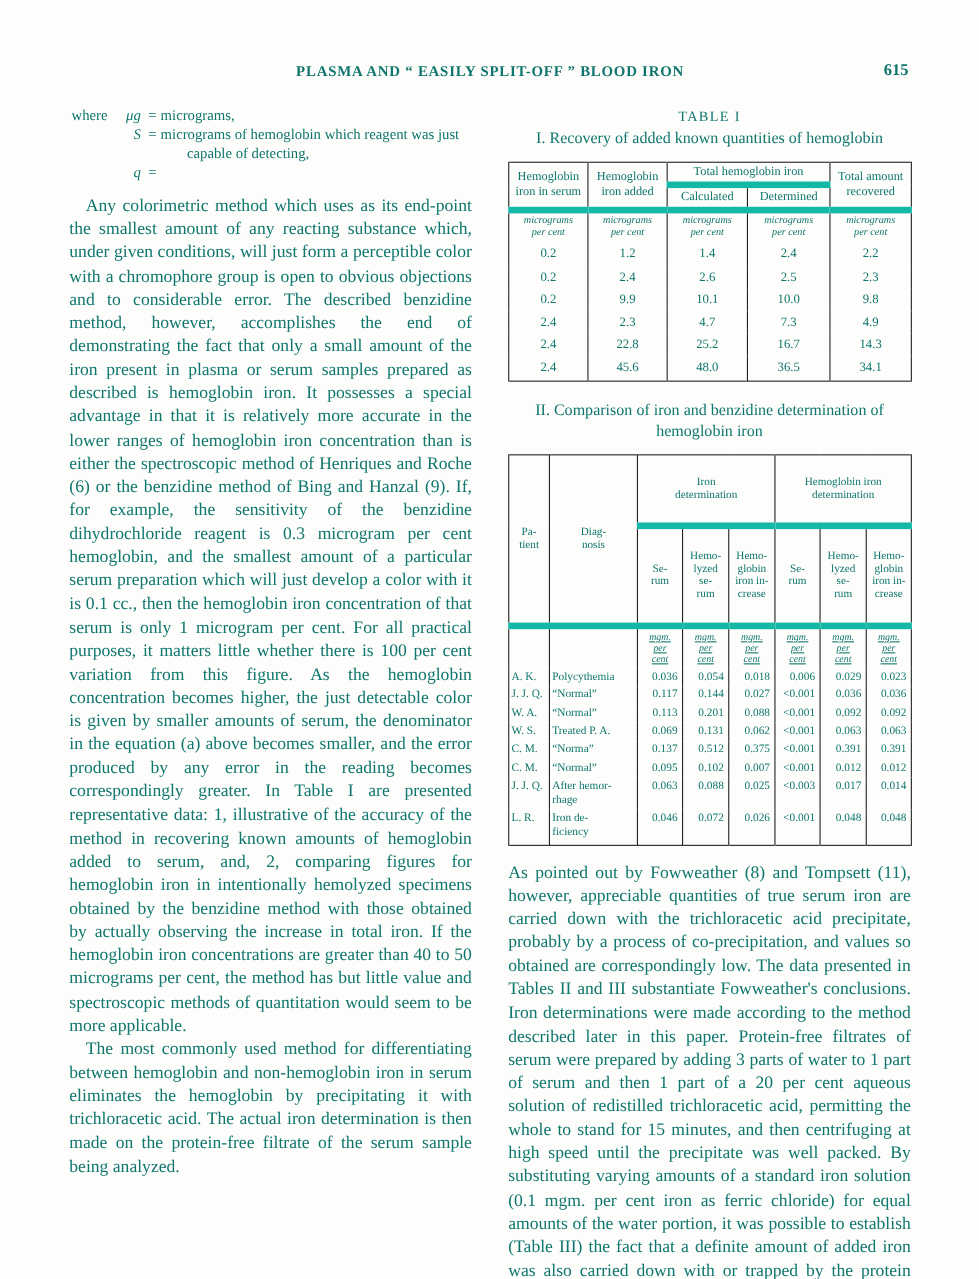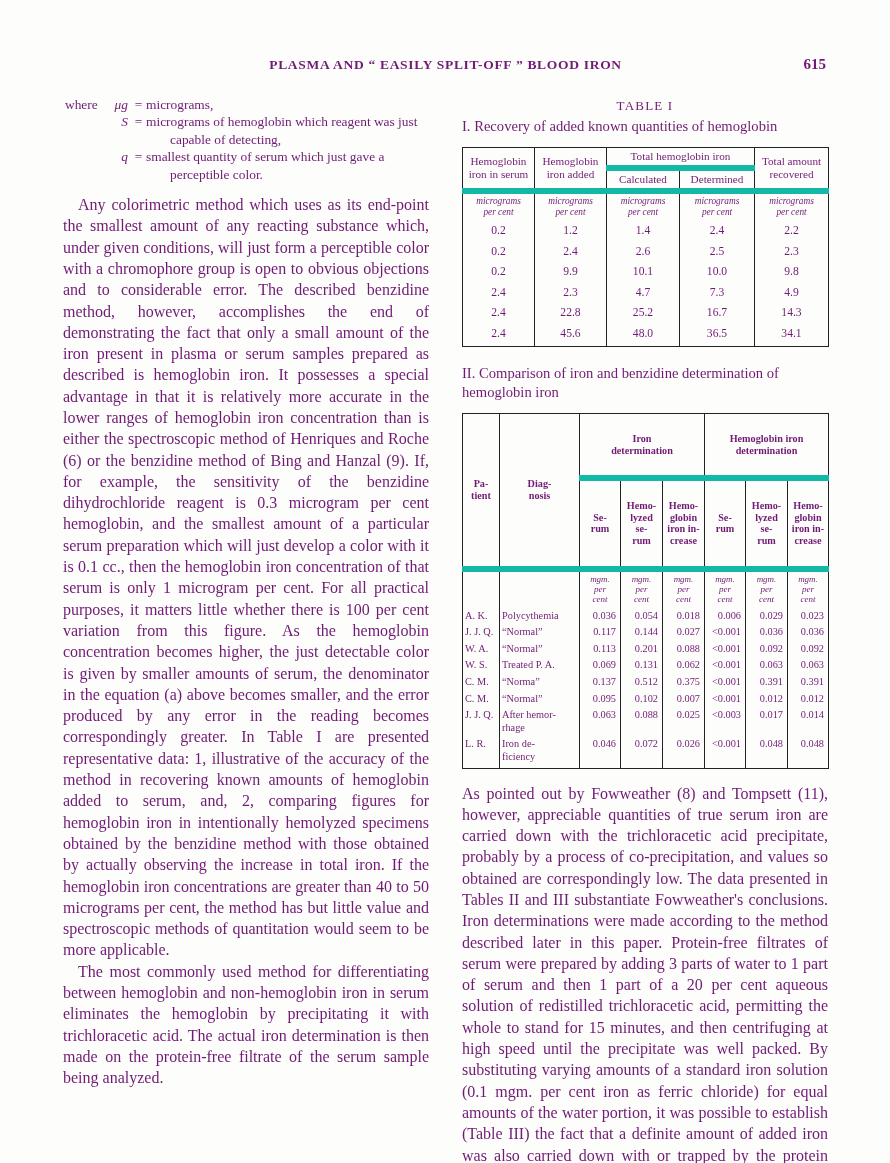--- a/index.html
+++ b/index.html
@@ -1,19 +1,19 @@
 <!DOCTYPE html>
 <html><head>
 <meta charset="utf-8">
 <style>
   * { margin:0; padding:0; box-sizing:border-box; }
   html,body { background:#ffffff; }
   .page {
     position:relative; width:890px; height:1163px; overflow:hidden;
-    background:#fdfdfb; color:#701a75;
+    background:#fdfdfb; color:#0f766e;
     font-family:"Liberation Serif", serif;
   }
   .running-head {
     position:absolute; top:57px; left:63px; width:765px;
     text-align:center; font-size:13.5px; font-weight:700; letter-spacing:0.7px;
   }
   .rh-page { position:absolute; right:2px; top:-1px; font-size:15px; font-weight:700; letter-spacing:0; }
   .columns { position:absolute; top:94px; left:63px; width:765px; display:flex; gap:33px; }
   .col-left { width:366px; }
   .col-right { width:366px; }
@@ -26,38 +26,38 @@
   .w-eq { text-align:center; }
   .w-def { padding-left:24px; text-indent:-24px; }
 
   .body { font-size:16px; line-height:21.3px; text-align:justify; }
   .indent { text-indent:15px; }
   .col-left .body + .body { margin-top:0; }
 
   
   .tbl-label { text-align:center; font-size:13px; letter-spacing:1.2px; margin-top:4px; }
   .tbl-title { text-align:center; font-style:italic; font-size:13.8px; line-height:17px; margin-top:3px; }
-  .tbl-section { text-align:left; font-size:14.6px; line-height:19px; margin-top:3px; margin-bottom:11px; }
+  .tbl-section { text-align:center; font-size:14.6px; line-height:19px; margin-top:3px; margin-bottom:11px; }
   .sec2 { margin-top:17px; margin-bottom:11px; }
 
   
   .jt { border-collapse:collapse; width:100%; border-top:1.5px solid #222; border-bottom:1.5px solid #222; table-layout:fixed; }
   .jt th, .jt td { border-left:1px solid #222; border-right:1px solid #222; font-weight:400; text-align:center; padding:2px 2px; }
   .jt thead th { border-bottom:6px solid #14b8a6; vertical-align:middle; }
   .jt tr.units td { font-style:italic; border-bottom:none; }
   .pre { white-space:pre-line; }
 
   .t1 thead th { font-size:11.2px; line-height:13px; }
   .t1 tr.units td { font-size:9.3px; line-height:10.5px; padding:2px 1px 3px; }
   .t1 tbody td { font-size:11.6px; line-height:16.5px; }
   .t1 tbody tr:first-child td { padding-top:3px; }
   .t1 tbody tr:last-child td { padding-bottom:4px; }
 
-  .t2 thead th { font-size:10.2px; line-height:11.6px; padding:19px 1px;font-weight:bold; }
-  .t2 tr.units td { font-size:9px; line-height:10px; padding:2px 1px 3px; }
+  .t2 thead th { font-size:10.2px; line-height:11.6px; padding:19px 1px; }
+  .t2 tr.units td { font-size:9px; line-height:10px; padding:2px 1px 3px;text-decoration:underline; }
   .t2 tbody td { font-size:10.3px; line-height:12.6px; vertical-align:top; white-space:pre-line; text-align:right; padding-right:4px; }
   .t2 tbody td:nth-child(1) { text-align:left; padding-left:2px; padding-right:1px;margin-left:40px; }
   .t2 tbody td:nth-child(2) { text-align:left; padding-left:2px; padding-right:4px; }
   .t2 tbody tr:first-child td { padding-top:3px; }
   .t2 tbody tr:last-child td { padding-bottom:4px; }
 
   .col-right .body { margin-top:14px; }
 </style>
 </head>
 <body>
@@ -83,21 +83,20 @@
         <div class="where-row">
           <span class="w-prefix"></span>
           <span class="w-term">S</span>
           <span class="w-eq">=</span>
           <span class="w-def">micrograms of hemoglobin which reagent was just capable of detecting,</span>
         </div>
         <div class="where-row">
           <span class="w-prefix"></span>
           <span class="w-term">q</span>
           <span class="w-eq">=</span>
-          <span class="w-def">smallest quantity of serum which just gave a perceptible color.</span>
         </div>
       </div>
 
       <p class="body indent">Any colorimetric method which uses as its end-point the smallest amount of any reacting substance which, under given conditions, will just form a perceptible color with a chromophore group is open to obvious objections and to considerable error.  The described benzidine method, however, accomplishes the end of demonstrating the fact that only a small amount of the iron present in plasma or serum samples prepared as described is hemoglobin iron.  It possesses a special advantage in that it is relatively more accurate in the lower ranges of hemoglobin iron concentration than is either the spectroscopic method of Henriques and Roche (6) or the benzidine method of Bing and Hanzal (9).  If, for example, the sensitivity of the benzidine dihydrochloride reagent is 0.3 microgram per cent hemoglobin, and the smallest amount of a particular serum preparation which will just develop a color with it is 0.1 cc., then the hemoglobin iron concentration of that serum is only 1 microgram per cent.  For all practical purposes, it matters little whether there is 100 per cent variation from this figure.  As the hemoglobin concentration becomes higher, the just detectable color is given by smaller amounts of serum, the denominator in the equation (a) above becomes smaller, and the error produced by any error in the reading becomes correspondingly greater.  In Table I are presented representative data: 1, illustrative of the accuracy of the method in recovering known amounts of hemoglobin added to serum, and, 2, comparing figures for hemoglobin iron in intentionally hemolyzed specimens obtained by the benzidine method with those obtained by actually observing the increase in total iron.  If the hemoglobin iron concentrations are greater than 40 to 50 micrograms per cent, the method has but little value and spectroscopic methods of quantitation would seem to be more applicable.</p>
       <p class="body indent">The most commonly used method for differentiating between hemoglobin and non-hemoglobin iron in serum eliminates the hemoglobin by precipitating it with trichloracetic acid.  The actual iron determination is then made on the protein-free filtrate of the serum sample being analyzed.</p>
     </div>
 
     <div class="col col-right">
 
       <div class="tbl-label">TABLE I</div>

